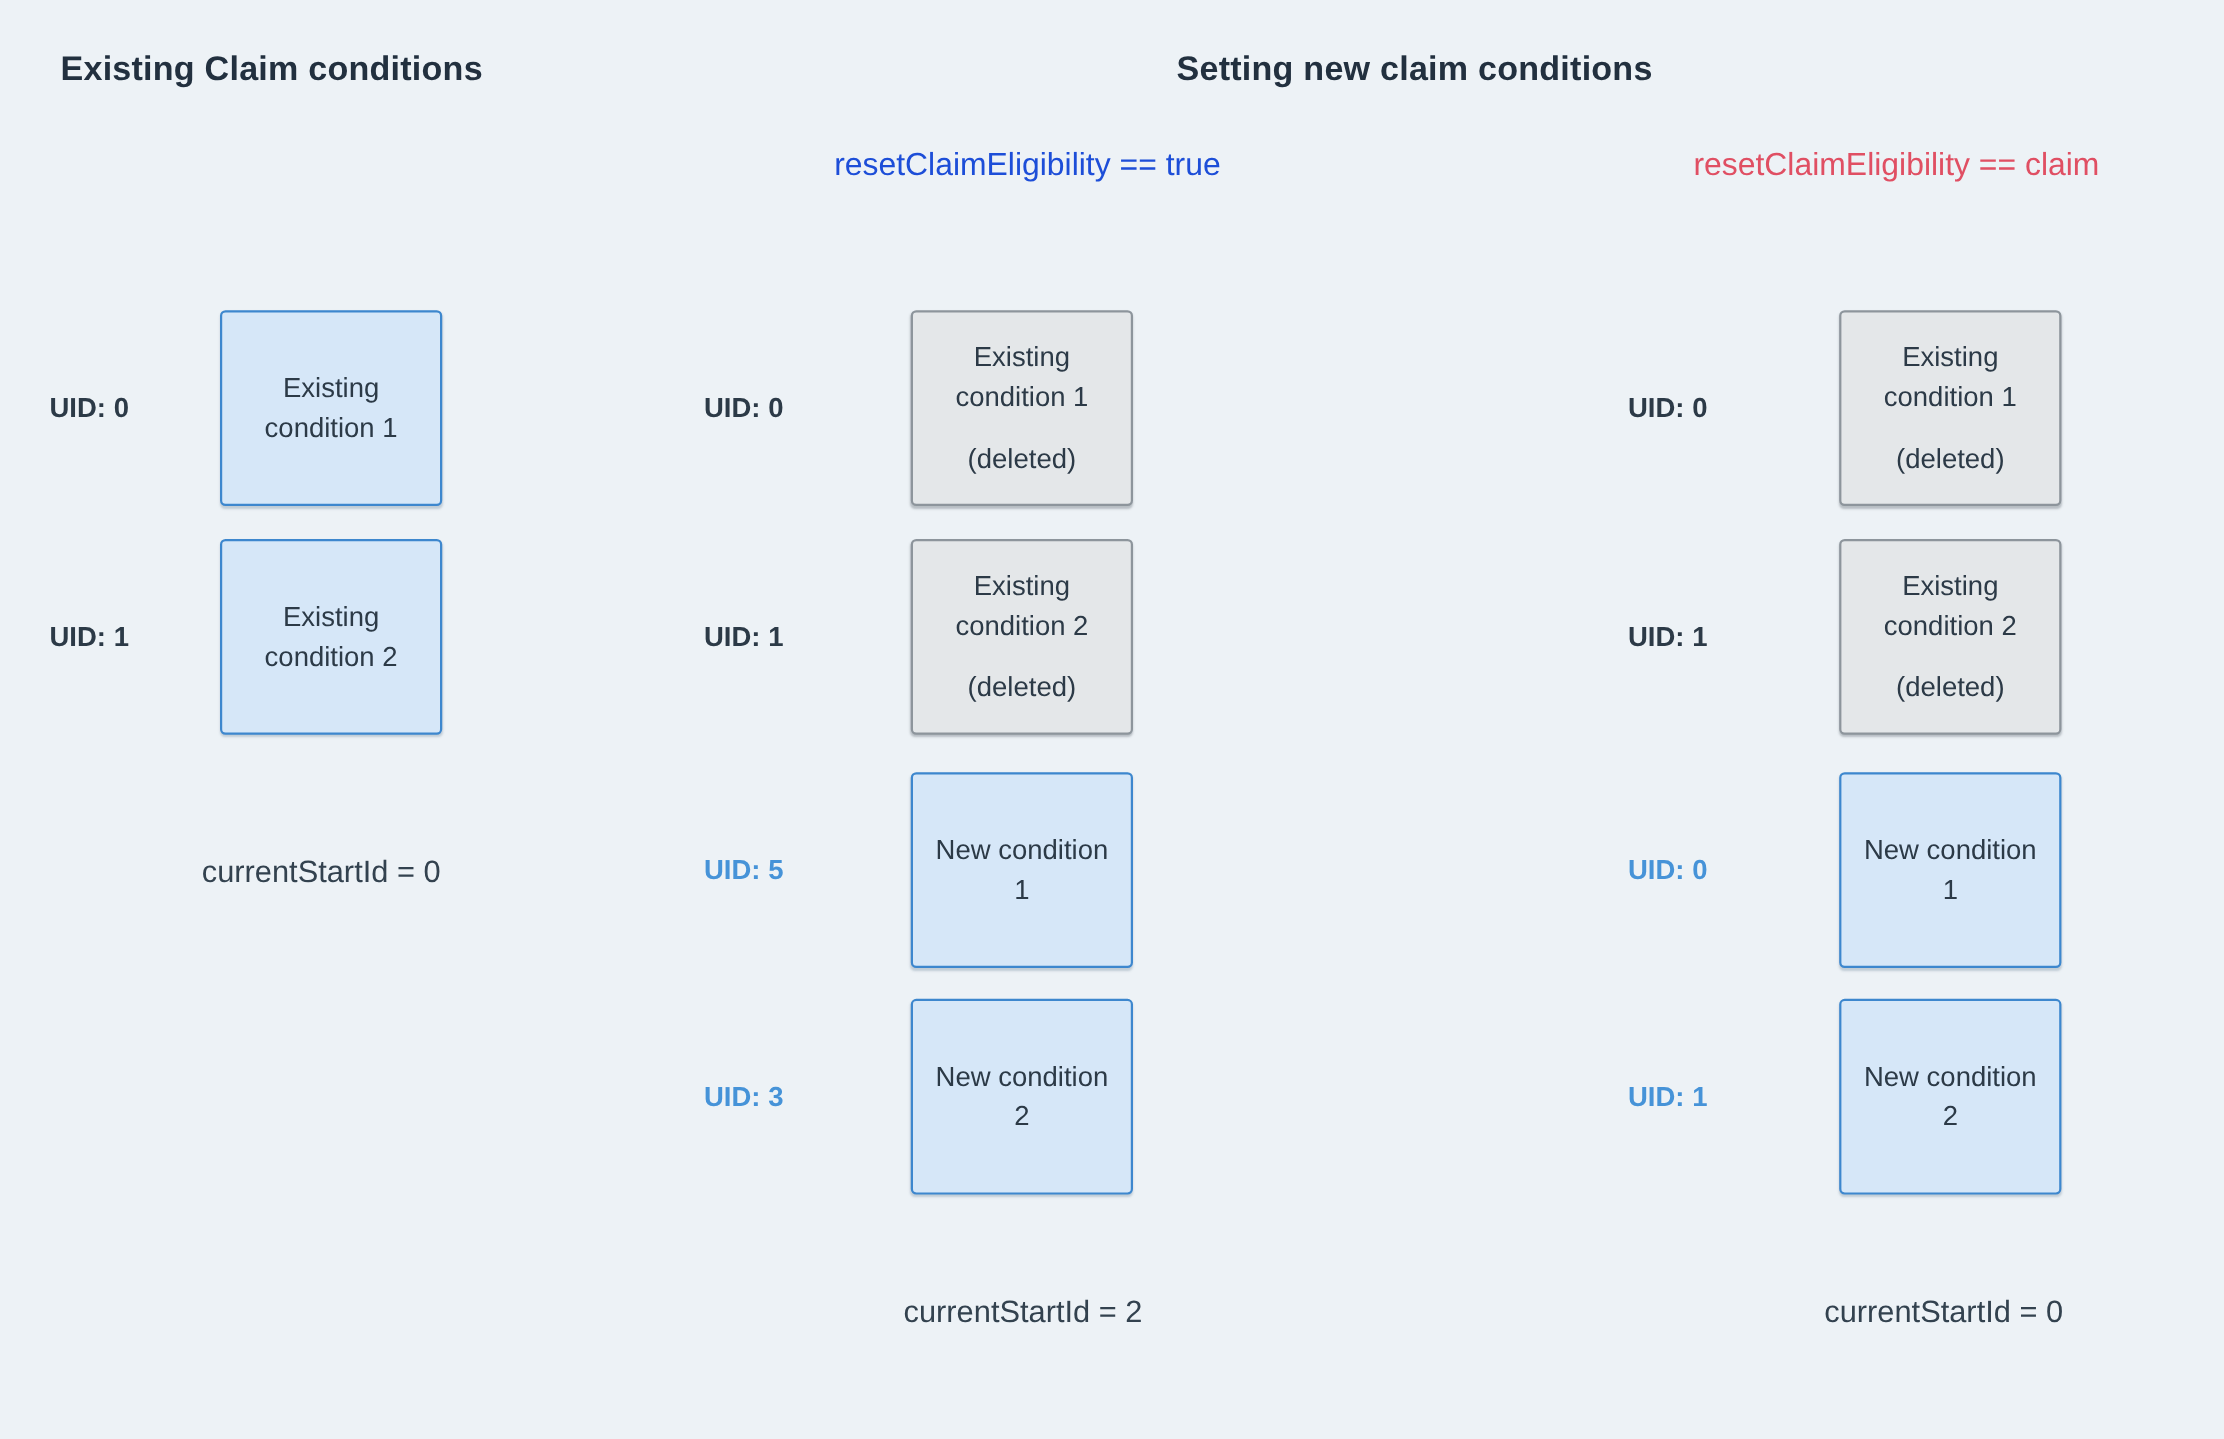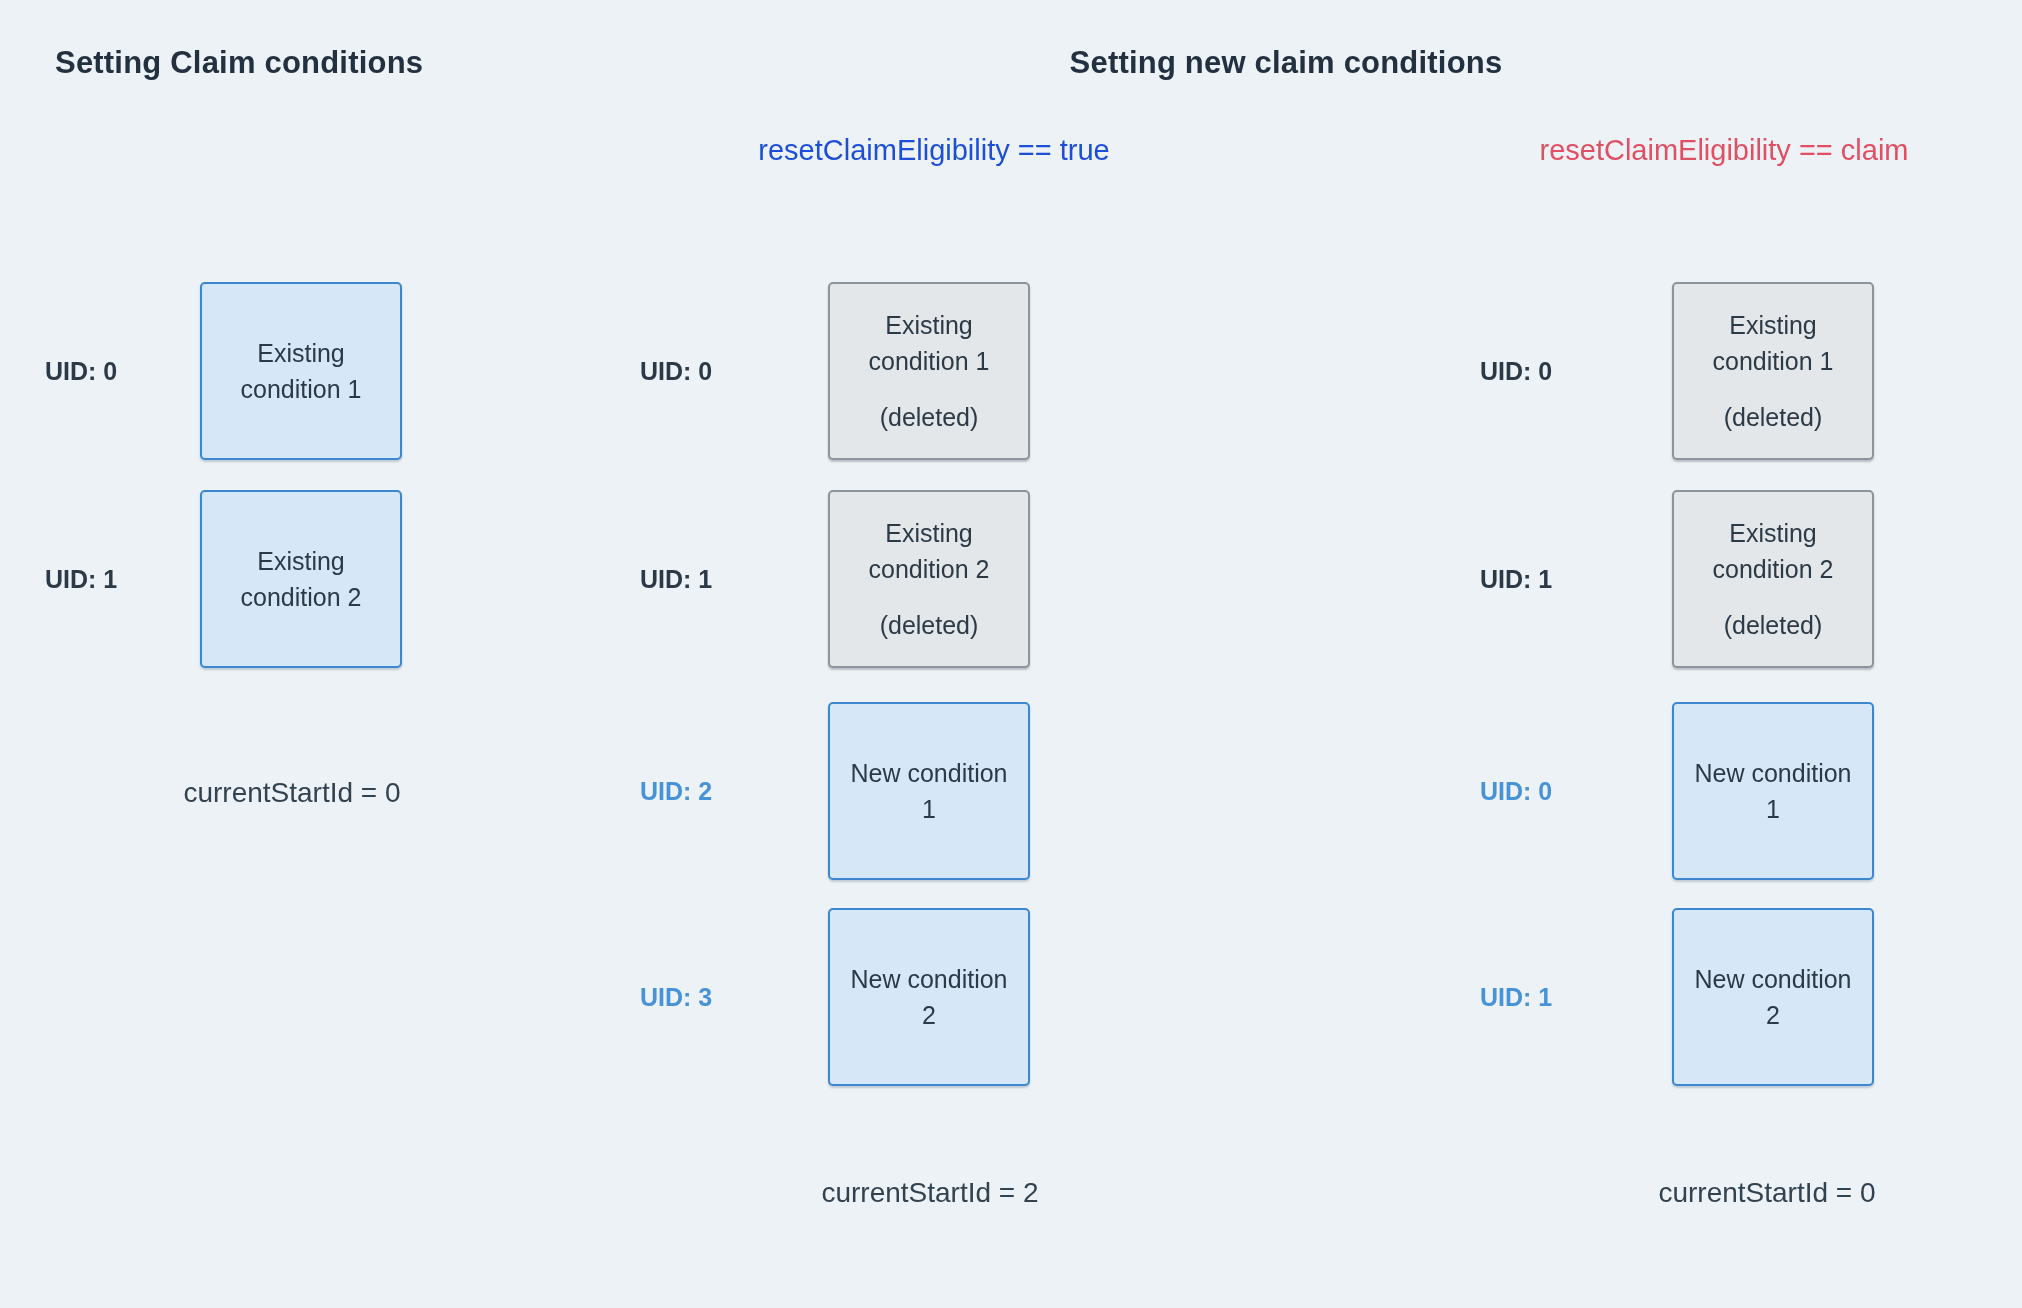--- a/index.html
+++ b/index.html
@@ -80,21 +80,21 @@
 
   
   .row1.box { top: 282px; }  .row1.uid { top: 356px; }
   .row2.box { top: 490px; }  .row2.uid { top: 564px; }
   .row3.box { top: 702px; }  .row3.uid { top: 776px; }
   .row4.box { top: 908px; }  .row4.uid { top: 982px; }
 </style>
 </head>
 <body>
 
-<div class="abs panel-title" style="left:55px; top:45px;">Setting Claim conditions</div>
+<div class="abs panel-title" style="left:55px; top:45px;">Existing Claim conditions</div>
 
 <div class="abs panel-title" style="left:1036px; top:45px; width:500px; text-align:center;">Setting new claim conditions</div>
 
 <div class="abs flag-label flag-true" style="left:684px; top:134px;">resetClaimEligibility == true</div>
 
 <div class="abs flag-label flag-false" style="left:1474px; top:134px;">resetClaimEligibility == claim</div>
 
 <div class="col-left">
   <div class="abs uid row1">UID: 0</div>
   <div class="abs box blue row1">
@@ -119,21 +119,21 @@
     <div class="note">(deleted)</div>
   </div>
 
   <div class="abs uid row2">UID: 1</div>
   <div class="abs box gray row2">
     <div>Existing</div>
     <div>condition 2</div>
     <div class="note">(deleted)</div>
   </div>
 
-  <div class="abs uid blue row3">UID: 2</div>
+  <div class="abs uid blue row3">UID: 5</div>
   <div class="abs box blue row3">
     <div>New condition</div>
     <div>1</div>
   </div>
 
   <div class="abs uid blue row4">UID: 3</div>
   <div class="abs box blue row4">
     <div>New condition</div>
     <div>2</div>
   </div>

